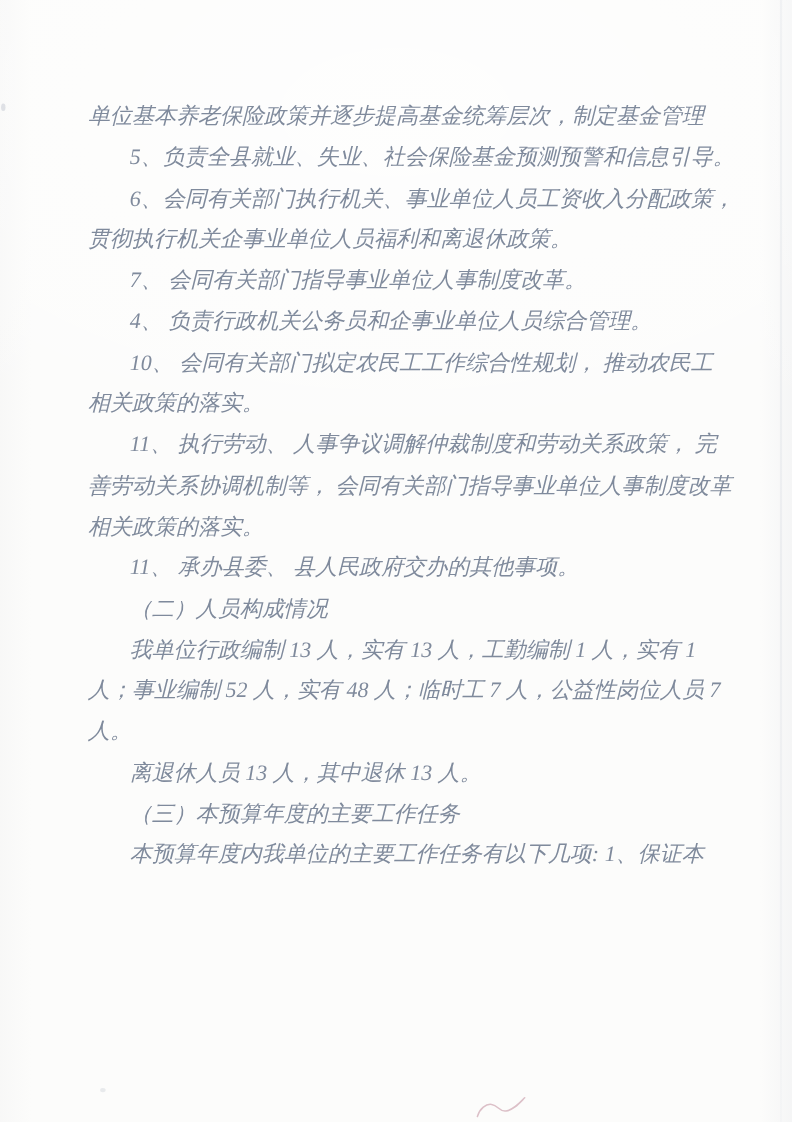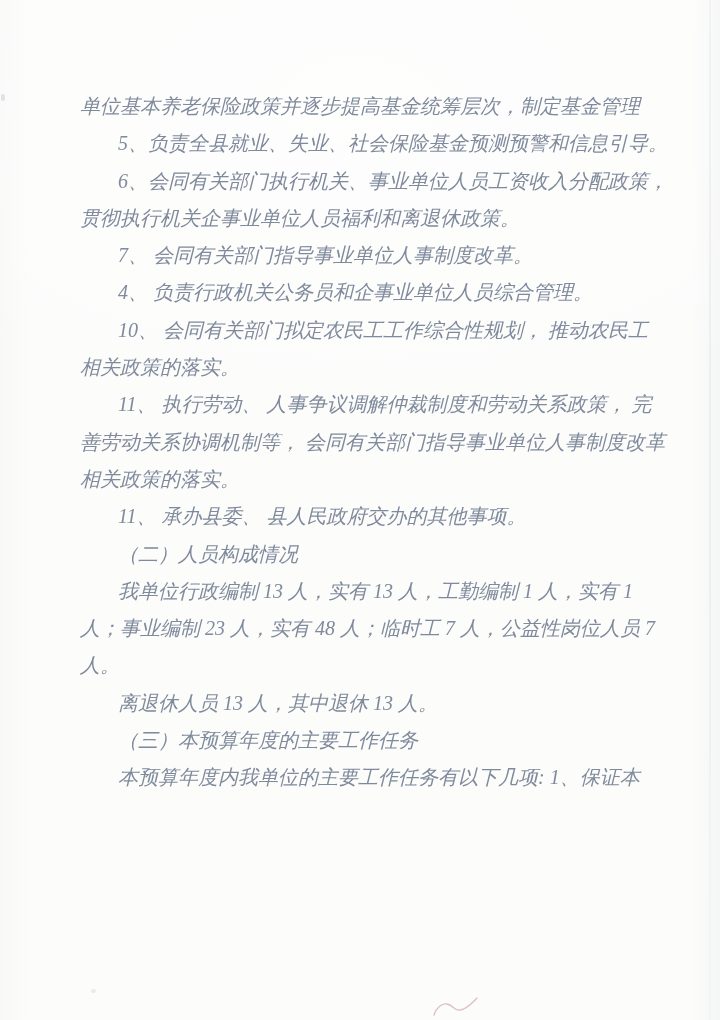--- a/index.html
+++ b/index.html
@@ -71,21 +71,21 @@
   <div class="line ind">7、 会同有关部门指导事业单位人事制度改革。</div>
   <div class="line ind">4、 负责行政机关公务员和企事业单位人员综合管理。</div>
   <div class="line ind">10、 会同有关部门拟定农民工工作综合性规划， 推动农民工</div>
   <div class="line">相关政策的落实。</div>
   <div class="line ind">11、 执行劳动、 人事争议调解仲裁制度和劳动关系政策， 完</div>
   <div class="line">善劳动关系协调机制等， 会同有关部门指导事业单位人事制度改革</div>
   <div class="line">相关政策的落实。</div>
   <div class="line ind">11、 承办县委、 县人民政府交办的其他事项。</div>
   <div class="line ind">（二）人员构成情况</div>
   <div class="line ind">我单位行政编制 13 人，实有 13 人，工勤编制 1 人，实有 1</div>
-  <div class="line">人；事业编制 23 人，实有 48 人；临时工 7 人，公益性岗位人员 7</div>
+  <div class="line">人；事业编制 52 人，实有 48 人；临时工 7 人，公益性岗位人员 7</div>
   <div class="line">人。</div>
   <div class="line ind">离退休人员 13 人，其中退休 13 人。</div>
   <div class="line ind">（三）本预算年度的主要工作任务</div>
   <div class="line ind">本预算年度内我单位的主要工作任务有以下几项: 1、保证本</div>
 </div>
 
 <svg class="squiggle" viewBox="0 0 52 24">
   <path d="M4,21 C6,14 12,9 17,10 C23,11 24,17 30,16 C37,15 42,9 47,4" fill="none" stroke="#dcc0c8" stroke-width="1.4" stroke-linecap="round"></path>
 </svg>
 

